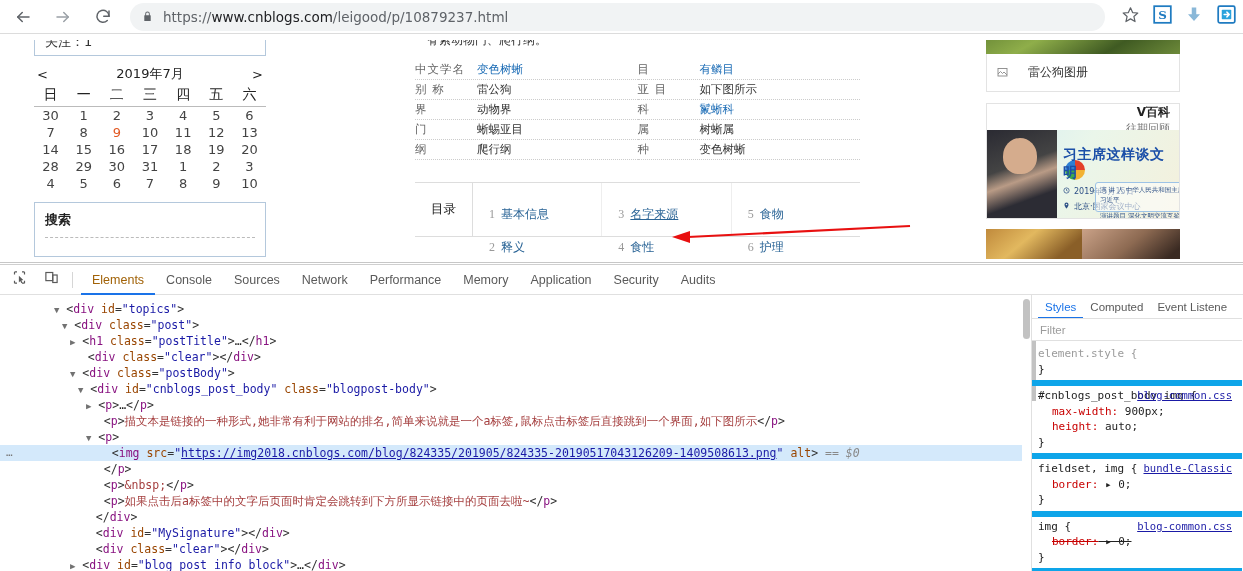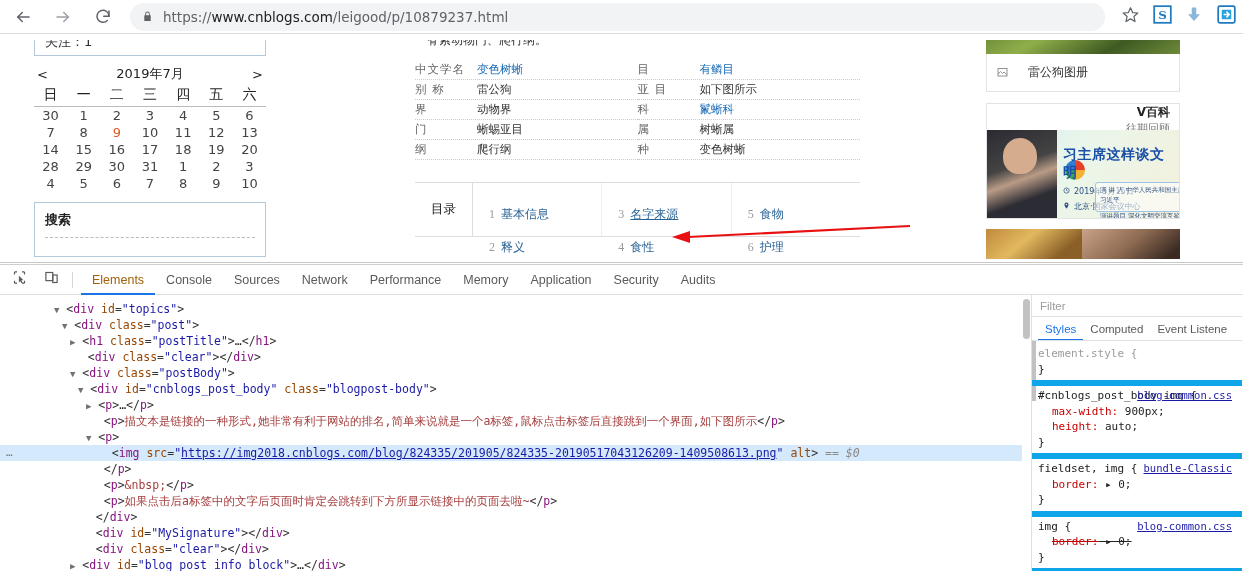--- a/index.html
+++ b/index.html
@@ -600,28 +600,28 @@
   <div id="dt-body">
 
     <div id="dom-pane">
       <div id="dom-tree"><div class="dom-line"><span style="display:inline-block;width:50px"></span><span class="tri">▼</span> <span class="punc">&lt;</span><span class="tag">div</span> <span class="attr">id</span><span class="punc">=</span><span class="val">"topics"</span><span class="punc">&gt;</span></div><div class="dom-line"><span style="display:inline-block;width:58px"></span><span class="tri">▼</span> <span class="punc">&lt;</span><span class="tag">div</span> <span class="attr">class</span><span class="punc">=</span><span class="val">"post"</span><span class="punc">&gt;</span></div><div class="dom-line"><span style="display:inline-block;width:66px"></span><span class="tri">▶</span> <span class="punc">&lt;</span><span class="tag">h1</span> <span class="attr">class</span><span class="punc">=</span><span class="val">"postTitle"</span><span class="punc">&gt;</span>…<span class="punc">&lt;/</span><span class="tag">h1</span><span class="punc">&gt;</span></div><div class="dom-line"><span style="display:inline-block;width:66px"></span><span class="tri">&nbsp;&nbsp;</span> <span class="punc">&lt;</span><span class="tag">div</span> <span class="attr">class</span><span class="punc">=</span><span class="val">"clear"</span><span class="punc">&gt;&lt;/</span><span class="tag">div</span><span class="punc">&gt;</span></div><div class="dom-line"><span style="display:inline-block;width:66px"></span><span class="tri">▼</span> <span class="punc">&lt;</span><span class="tag">div</span> <span class="attr">class</span><span class="punc">=</span><span class="val">"postBody"</span><span class="punc">&gt;</span></div><div class="dom-line"><span style="display:inline-block;width:74px"></span><span class="tri">▼</span> <span class="punc">&lt;</span><span class="tag">div</span> <span class="attr">id</span><span class="punc">=</span><span class="val">"cnblogs_post_body"</span> <span class="attr">class</span><span class="punc">=</span><span class="val">"blogpost-body"</span><span class="punc">&gt;</span></div><div class="dom-line"><span style="display:inline-block;width:82px"></span><span class="tri">▶</span> <span class="punc">&lt;</span><span class="tag">p</span><span class="punc">&gt;</span>…<span class="punc">&lt;/</span><span class="tag">p</span><span class="punc">&gt;</span></div><div class="dom-line"><span style="display:inline-block;width:82px"></span><span class="tri">&nbsp;&nbsp;</span> <span class="punc">&lt;</span><span class="tag">p</span><span class="punc">&gt;</span><span class="txt">描文本是链接的一种形式,她非常有利于网站的排名,简单来说就是一个a标签,鼠标点击标签后直接跳到一个界面,如下图所示</span><span class="punc">&lt;/</span><span class="tag">p</span><span class="punc">&gt;</span></div><div class="dom-line"><span style="display:inline-block;width:82px"></span><span class="tri">▼</span> <span class="punc">&lt;</span><span class="tag">p</span><span class="punc">&gt;</span></div><div class="dom-line selected"><span class="ellipsis-gutter">…</span><span style="display:inline-block;width:90px"></span><span class="tri">&nbsp;&nbsp;</span> <span class="punc">&lt;</span><span class="tag">img</span> <span class="attr">src</span><span class="punc">=</span><span class="val">"</span><span class="link-url">https://img2018.cnblogs.com/blog/824335/201905/824335-20190517043126209-1409508613.png</span><span class="val">"</span> <span class="attr">alt</span><span class="punc">&gt;</span> <span class="eq0">== $0</span></div><div class="dom-line"><span style="display:inline-block;width:82px"></span><span class="tri">&nbsp;&nbsp;</span> <span class="punc">&lt;/</span><span class="tag">p</span><span class="punc">&gt;</span></div><div class="dom-line"><span style="display:inline-block;width:82px"></span><span class="tri">&nbsp;&nbsp;</span> <span class="punc">&lt;</span><span class="tag">p</span><span class="punc">&gt;</span><span class="txt">&amp;nbsp;</span><span class="punc">&lt;/</span><span class="tag">p</span><span class="punc">&gt;</span></div><div class="dom-line"><span style="display:inline-block;width:82px"></span><span class="tri">&nbsp;&nbsp;</span> <span class="punc">&lt;</span><span class="tag">p</span><span class="punc">&gt;</span><span class="txt">如果点击后a标签中的文字后页面时肯定会跳转到下方所显示链接中的页面去啦~</span><span class="punc">&lt;/</span><span class="tag">p</span><span class="punc">&gt;</span></div><div class="dom-line"><span style="display:inline-block;width:74px"></span><span class="tri">&nbsp;&nbsp;</span> <span class="punc">&lt;/</span><span class="tag">div</span><span class="punc">&gt;</span></div><div class="dom-line"><span style="display:inline-block;width:74px"></span><span class="tri">&nbsp;&nbsp;</span> <span class="punc">&lt;</span><span class="tag">div</span> <span class="attr">id</span><span class="punc">=</span><span class="val">"MySignature"</span><span class="punc">&gt;&lt;/</span><span class="tag">div</span><span class="punc">&gt;</span></div><div class="dom-line"><span style="display:inline-block;width:74px"></span><span class="tri">&nbsp;&nbsp;</span> <span class="punc">&lt;</span><span class="tag">div</span> <span class="attr">class</span><span class="punc">=</span><span class="val">"clear"</span><span class="punc">&gt;&lt;/</span><span class="tag">div</span><span class="punc">&gt;</span></div><div class="dom-line"><span style="display:inline-block;width:66px"></span><span class="tri">▶</span> <span class="punc">&lt;</span><span class="tag">div</span> <span class="attr">id</span><span class="punc">=</span><span class="val">"blog_post_info_block"</span><span class="punc">&gt;</span>…<span class="punc">&lt;/</span><span class="tag">div</span><span class="punc">&gt;</span></div></div>
       <div id="dom-scroll-track">
         <div id="dom-scroll-thumb"></div>
       </div>
     </div>
 
     <div id="styles-pane">
-      <div id="styles-filter">
-        <span class="ph">Filter</span>
-      </div>
       <div id="styles-tabs">
           <div class="st-tab active">Styles</div>
           <div class="st-tab">Computed</div>
           <div class="st-tab">Event Listene</div>
         </div>
+      <div id="styles-filter">
+        <span class="ph">Filter</span>
+      </div>
       <div id="sp-wrap">
         <div id="styles-scroll"></div>
         <div id="styles-content">
             <div class="rule">
               <div style="position: relative;"><span class="sel gray">element.style {</span></div>
               <div>}</div>
             </div>
             <div class="rule">
               <div style="position: relative;"><span class="sel">#cnblogs_post_body img {</span><span class="origin">blog-common.css</span></div>
               <div><span class="prop">max-width:</span><span class="pval"> 900px;</span></div>

